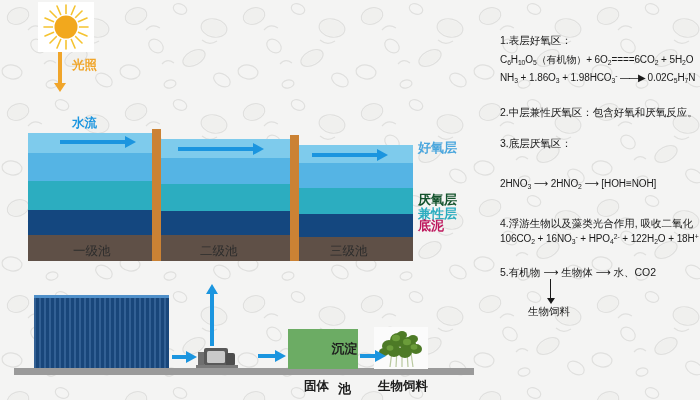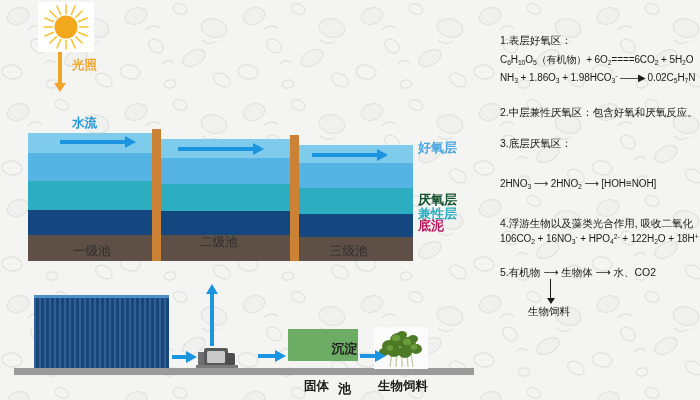--- a/index.html
+++ b/index.html
@@ -114,21 +114,21 @@
       90deg,
       rgba(255,255,255,0.10) 0px, rgba(255,255,255,0.10) 2px,
       rgba(0,0,0,0.10) 2px, rgba(0,0,0,0.10) 5px);
   }
   #pump {
     position: absolute; left: 196px; top: 346px;
     width: 42px; height: 23px; z-index: 5;
   }
   #settler {
     position: absolute; left: 288px; top: 329px;
-    width: 70px; height: 32px;
+    width: 70px; height: 40px;
     background: #6cac64;
     z-index: 4;
     padding-left: 43px;
   }
   #settler span {
     display: block; text-align: center; line-height: 40px;
     color: #1d1d1d; font-size: 13px; font-weight: 700;
   }
   #plant { position: absolute; left: 374px; top: 327px; width: 54px; height: 42px; z-index: 5; }
   .flow-name {
@@ -285,21 +285,21 @@
 
     <div class="lbl lbl-flow" style="left:72px; top:90px;">水流</div>
   </div>
 
   <div class="layer-label ll-aerobic" style="left:418px; top:139px;">好氧层</div>
   <div class="layer-label ll-facult" style="left:418px; top:165px;margin-top:40px;">兼性层</div>
   <div class="layer-label ll-anaer" style="left:418px; top:191px;">厌氧层</div>
   <div class="layer-label ll-sludge" style="left:418px; top:217px;">底泥</div>
 
   <div class="pond-name" style="left:73px; top:243px;">一级池</div>
-  <div class="pond-name" style="left:200px; top:234px;text-align:right;">二级池</div>
+  <div class="pond-name" style="left:200px; top:243px;text-align:right;">二级池</div>
   <div class="pond-name" style="left:330px; top:243px;">三级池</div>
 
   <div id="ground"></div>
 
   <div id="tank">
     <div class="ribs"></div>
   </div>
 
   <div class="v-arrow up" style="left:205px; top:284px; width:14px; height:62px;">
     <div class="shaft" style="top:8px; height:54px; background:#1b95df;"></div>

